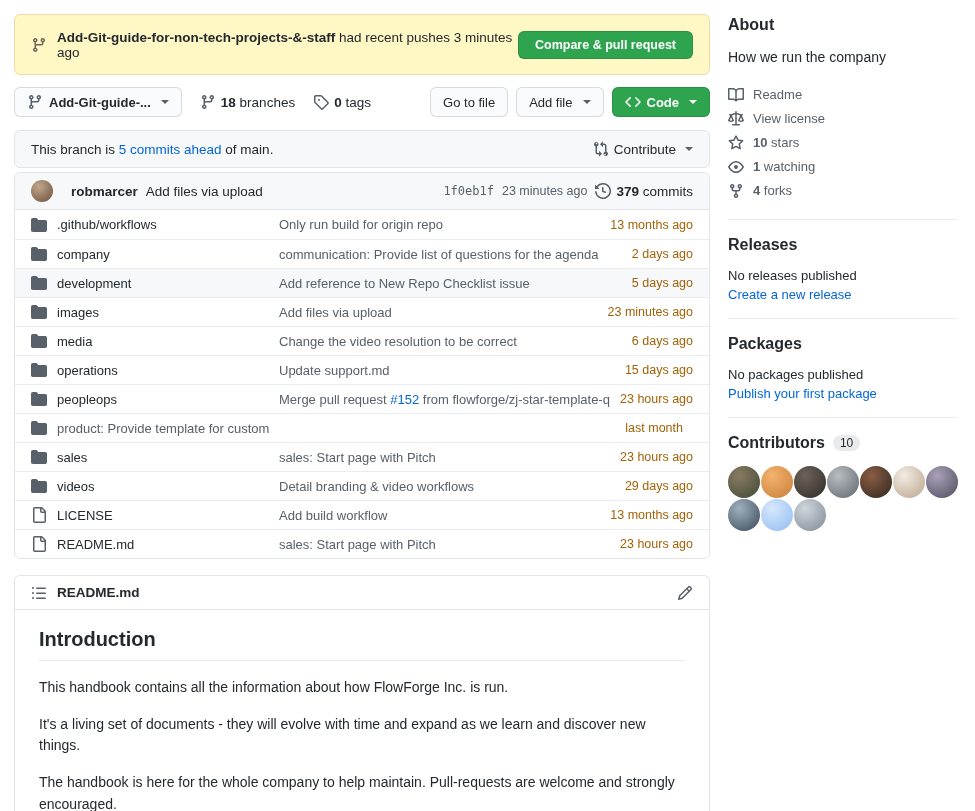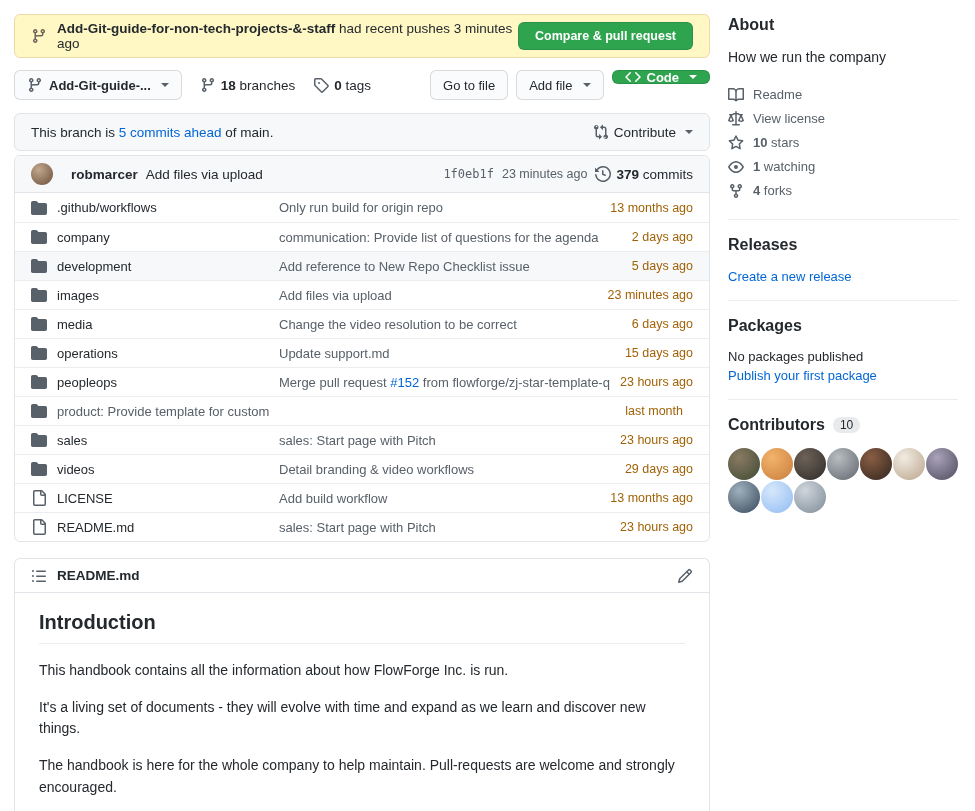--- a/index.html
+++ b/index.html
@@ -7,41 +7,41 @@
     font-family:"Liberation Sans","DejaVu Sans",sans-serif; color:#24292e; font-size:14px; }
   .page { display:flex; padding:14px 0 0 14px; }
   .main { width:696px; flex:none; }
   .aside { width:230px; margin-left:18px; flex:none; padding-top:2px; }
 
   svg.oct { fill:#586069; display:block; }
   .caret { display:inline-block; width:0; height:0; border:4px solid transparent;
     border-top-color:currentColor; border-bottom:0; margin-left:4px; vertical-align:middle; }
 
   
-  .flash { height:44px; background:#fff8c5; border:1px solid #eed9a9; border-radius:6px;
+  .flash { height:61px; background:#fff8c5; border:1px solid #eed9a9; border-radius:6px;
     display:flex; align-items:center; padding:0 16px; margin-bottom:12px; }
   .flash .oct { fill:#6e655a; margin-right:10px; flex:none; }
   .flash-text { font-size:13.5px; }
   .flash-branch { font-weight:bold; }
   .flash-spacer { flex:1; }
   .btn-green { background:#2ea44f; color:#fff; font-weight:bold; font-size:12.5px;
     border:1px solid rgba(27,31,35,.15); border-radius:6px; padding:6px 16px; cursor:pointer;
     font-family:inherit; white-space:nowrap; }
 
   
   .toolbar { display:flex; align-items:center; margin-bottom:13px; }
   .btn { display:inline-flex; align-items:center; gap:6px; height:30px; padding:0 12px;
     background:#fafbfc; border:1px solid rgba(27,31,35,.15); border-radius:6px;
     font-size:13px; color:#24292e; cursor:pointer; font-family:inherit; }
   .btn .oct { fill:#586069; }
   .branch-btn { font-weight:bold; font-size:13px; }
   .counter-item { display:flex; align-items:center; gap:5px; margin-left:18px; font-size:13.5px; color:#24292e; }
   .counter-item b { font-weight:bold; }
   .toolbar-right { margin-left:auto; display:flex; gap:8px; }
-  .btn-code { display:inline-flex; align-items:center; gap:6px; height:14px; padding:0 12px;
+  .btn-code { display:inline-flex; align-items:center; gap:6px; height:30px; padding:0 12px;
     background:#2ea44f; color:#fff; font-weight:bold; font-size:13px;
     border:1px solid rgba(27,31,35,.15); border-radius:6px; cursor:pointer; font-family:inherit; }
   .btn-code .oct { fill:#fff; }
 
   
   .branch-status { height:38px; background:#f6f8fa; border:1px solid #e1e4e8; border-radius:6px;
     display:flex; align-items:center; padding:0 16px; margin-bottom:4px; font-size:13.5px; }
   a.link { color:#0366d6; text-decoration:none; cursor:pointer; }
   .contribute { margin-left:auto; display:flex; align-items:center; gap:5px; color:#24292e; cursor:pointer; }
 
@@ -338,20 +338,21 @@
       <div class="side-item">
         <svg class="oct" width="16" height="16" viewBox="0 0 16 16">
             <path d="M5 5.372v.878c0 .414.336.75.75.75h4.5a.75.75 0 0 0 .75-.75v-.878a2.25 2.25 0 1 1 1.5 0v.878a2.25 2.25 0 0 1-2.25 2.25h-1.5v2.128a2.251 2.251 0 1 1-1.5 0V8.5h-1.5A2.25 2.25 0 0 1 3.5 6.25v-.878a2.25 2.25 0 1 1 1.5 0ZM5 3.25a.75.75 0 1 0-1.5 0 .75.75 0 0 0 1.5 0Zm6.75.75a.75.75 0 1 0 0-1.5.75.75 0 0 0 0 1.5Zm-3 8.75a.75.75 0 1 0-1.5 0 .75.75 0 0 0 1.5 0Z"></path>
           </svg>
         <span><b>4</b> <span>forks</span></span>
       </div>
     </div>
 
     <div class="side-section">
       <div class="side-h">Releases</div>
+      <div class="side-muted">No releases published</div>
       <a class="link side-link">Create a new release</a>
     </div>
 
     <div class="side-section">
       <div class="side-h">Packages</div>
       <div class="side-muted">No packages published</div>
       <a class="link side-link">Publish your first package</a>
     </div>
 
     <div class="side-section last">

